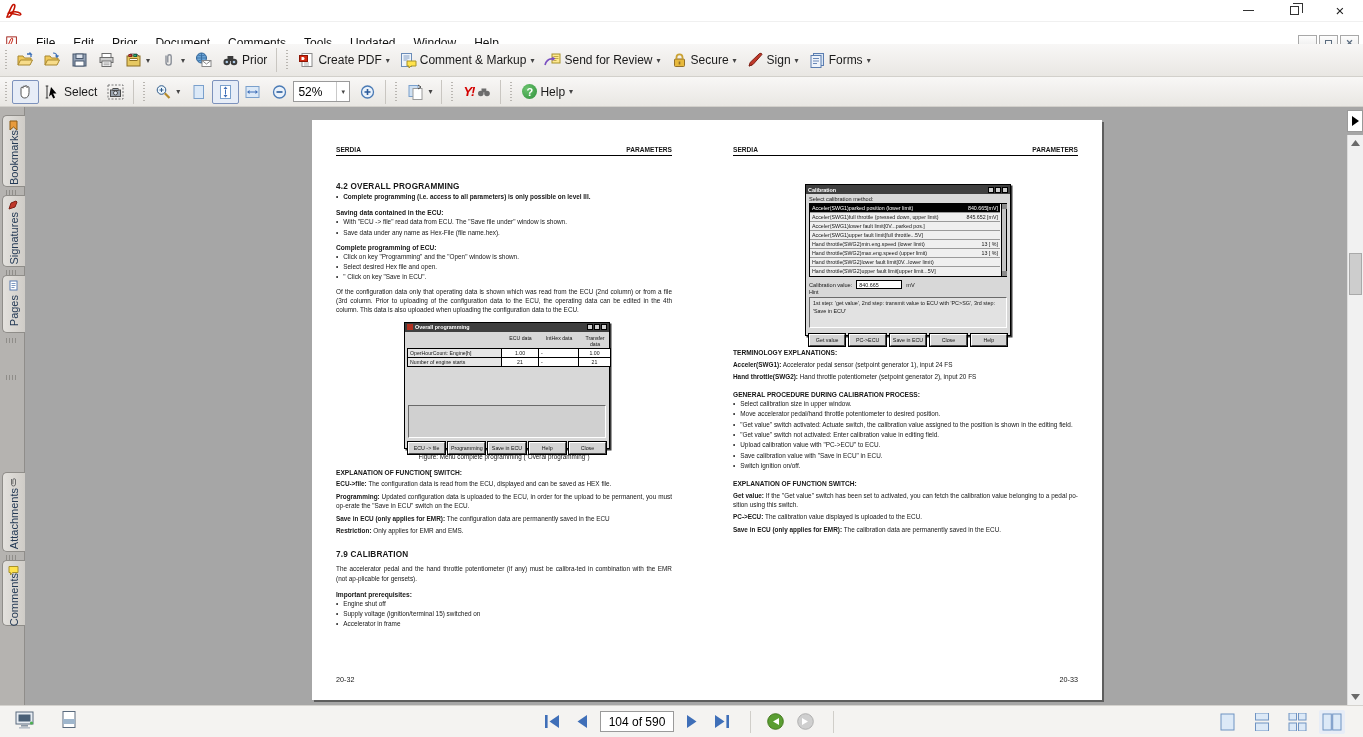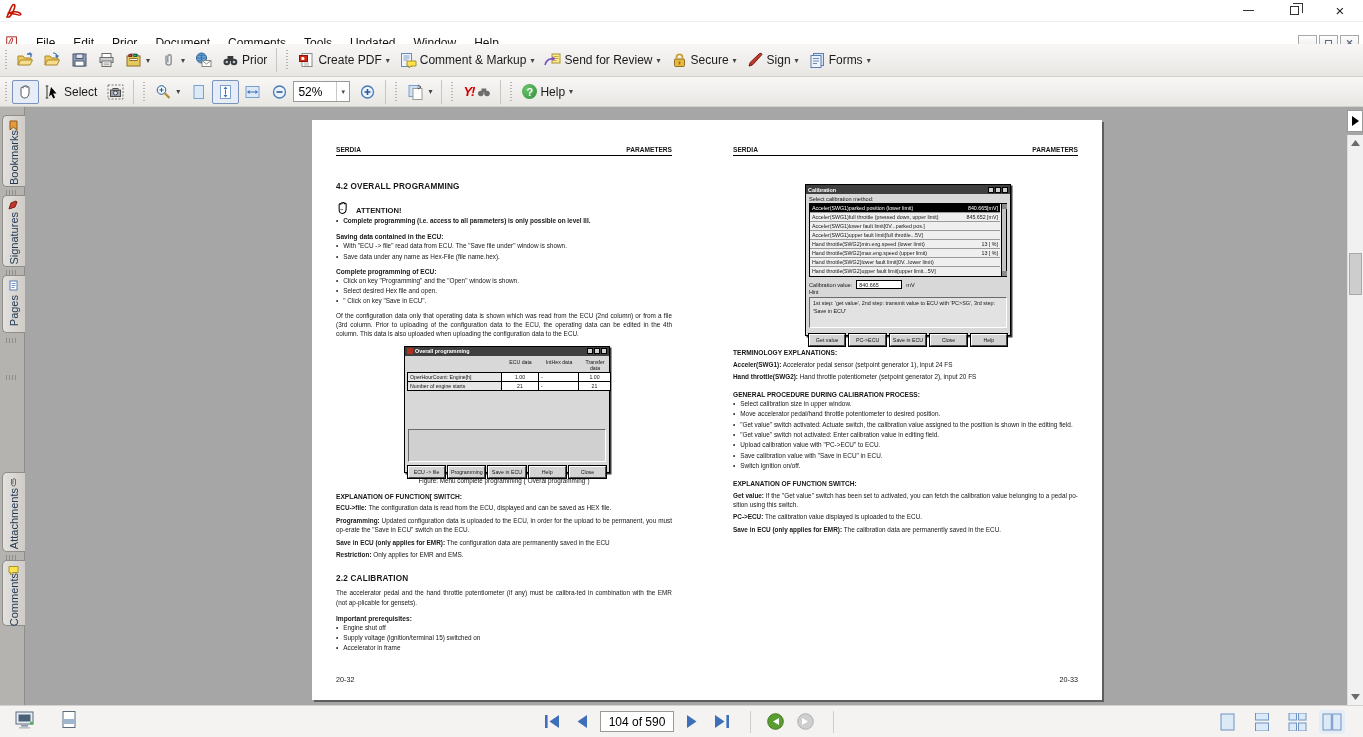--- a/index.html
+++ b/index.html
@@ -434,27 +434,20 @@
   <div class="canvas">
 
     <div class="page page-left">
       <div class="p-head">
         <span>SERDIA</span>
         <span>PARAMETERS</span>
       </div>
 
       <div class="sect" style="margin-top:26px;">4.2   OVERALL PROGRAMMING</div>
 
-      <div class="att-row">
-        <svg width="14" height="14" viewBox="0 0 16 16">
-            <path d="M3.6 8 V4.2 a1 1 0 0 1 2 0 V3 a1 1 0 0 1 2 0 v-.4 a1 1 0 0 1 2 0 V3.6 a1 1 0 0 1 2 0 v5 c0 3.4-1.7 5.6-4.3 5.6 -2.3 0-3.7-1.5-3.7-4z" fill="#fff" stroke="#000" stroke-width="1.2"></path>
-            <path d="M5 9.5 q1.5 1 3 0" stroke="#000" fill="none" stroke-width=".7"></path>
-          </svg>
-        <span class="att-lbl">ATTENTION!</span>
-      </div>
       <div class="b bold">
           <span>Complete programming (i.e. access to all parameters) is only possible on level III.</span>
         </div>
 
       <div class="subh">Saving data contained in the ECU:</div>
       <div class="b">
           <span>With "ECU -&gt; file" read data from ECU. The "Save file under" window is shown.</span>
         </div>
       <div class="b">
           <span>Save data under any name as Hex-File (file name.hex).</span>
@@ -507,21 +500,21 @@
         </div>
       </div>
       <div class="fig-cap">Figure: Menu complete programming ("Overal programming")</div>
 
       <div class="subh" style="margin-top:9px;">EXPLANATION OF FUNCTION[ SWITCH:</div>
       <div class="bl"><b>ECU-&gt;file:</b><span> The configuration data is read from the ECU, displayed and can be saved as HEX file.</span></div>
       <div class="bl"><b>Programming:</b><span> Updated configuration data is uploaded to the ECU, in order for the upload to be permanent, you must op-erate the "Save in ECU" switch on the ECU.</span></div>
       <div class="bl"><b>Save in ECU (only applies for EMR):</b><span> The configuration data are permanently saved in the ECU</span></div>
       <div class="bl"><b>Restriction:</b><span> Only applies for EMR and EMS.</span></div>
 
-      <div class="sect" style="margin-top:15px;">2.2  CALIBRATION</div>
+      <div class="sect" style="margin-top:15px;">7.9  CALIBRATION</div>
       <div class="para">The accelerator pedal and the hand throttle potentiometer (if any) must be calibra-ted in combination with the EMR (not ap-plicable for gensets).</div>
 
       <div class="subh">Important prerequisites:</div>
       <div class="b">
           <span>Engine shut off</span>
         </div>
       <div class="b">
           <span>Supply voltage (ignition/terminal 15) switched on</span>
         </div>
       <div class="b">

